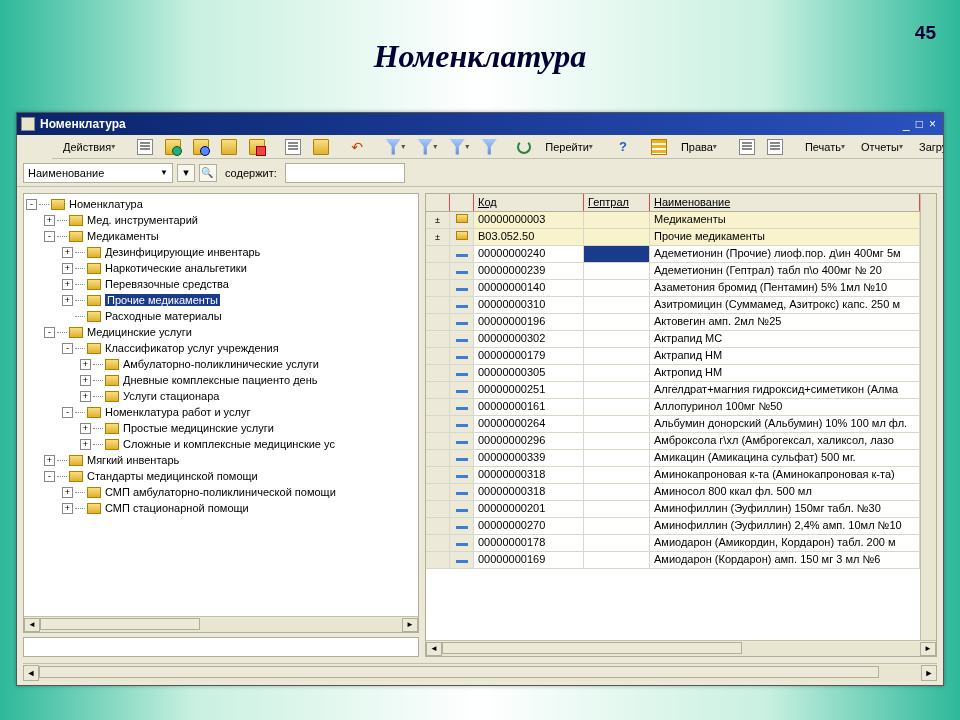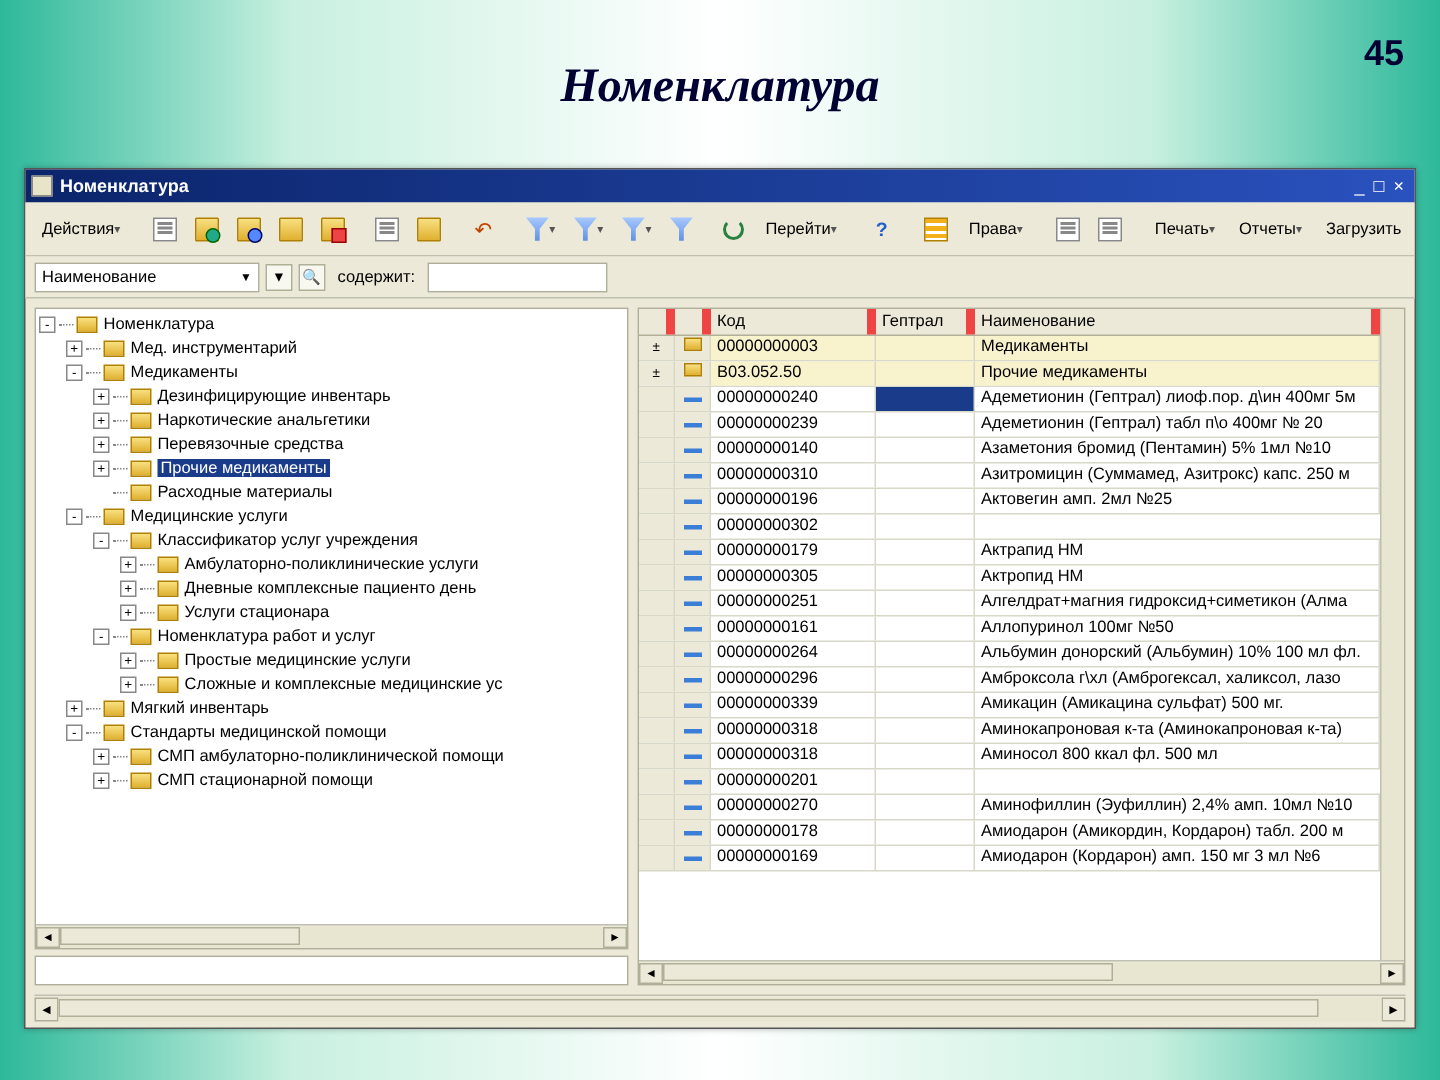--- a/index.html
+++ b/index.html
@@ -9,21 +9,21 @@
     background: linear-gradient(to right, #2db89a 0%, #c8f0e0 20%, #ffffff 50%, #c8f0e0 80%, #2db89a 100%);
     width: 960px;
     height: 720px;
     position: relative;
     overflow: hidden;
   }
   .page-no {
     position: absolute;
     top: 22px;
     right: 24px;
-    font-size: 24px;
+    font-size: 19px;
     font-weight: bold;
     color: #000033;
   }
   .page-title {
     text-align: center;
     font-family: "Times New Roman", serif;
     font-style: italic;
     font-size: 32px;
     font-weight: bold;
     color: #000033;
@@ -60,27 +60,28 @@
   .titlebar .win-btn {
     color: #fff;
     font-family: Arial, sans-serif;
     font-size: 12px;
     padding: 0 3px;
     cursor: pointer;
   }
   .toolbar {
     background: #ECE9D8;
     border-bottom: 1px solid #c0c0b0;
-    height: 36px;
+    height: 24px;
     display: flex;
     align-items: center;
     padding: 0 4px;
     gap: 2px;
     overflow: hidden;
     white-space: nowrap;
+    margin-left: 35px;
   }
   .tb-btn {
     height: 22px;
     padding: 0 4px;
     display: inline-flex;
     align-items: center;
     border: 1px solid transparent;
     cursor: pointer;
     font-size: 11px;
     color: #000;
@@ -189,22 +190,23 @@
   .extra-input { height:20px; margin:4px 0 0 0; background:#fff; border:1px solid #b0b098; }
 
   .grid-head {
     display: flex;
     background: #ECE9D8;
     border-bottom: 1px solid #b0b098;
     height: 18px;
     font-size: 11px;
   }
   .grid-head .h {
-    border-right: 6px solid #ef4444;
+    border-right: 1px solid #ef4444;
     padding: 2px 4px;
+    text-decoration: underline;
   }
   .col-mark { width: 24px; }
   .col-fld  { width: 24px; }
   .col-code { width: 110px; }
   .col-art  { width: 66px; }
   .col-name { flex: 1; }
 
   .grid-body { flex:1; overflow:hidden; font-size:11px; }
   .grid-row {
     display:flex; height:17px; border-bottom:1px solid #d8d8c8;
@@ -528,21 +530,21 @@
                 <div class="c col-fld"><span class="mini-folder"></span></div>
                 <div class="c col-code">В03.052.50</div>
                 <div class="c col-art" style=""></div>
                 <div class="c col-name">Прочие медикаменты</div>
               </div>
               <div class="grid-row">
                 <div class="c col-mark"></div>
                 <div class="c col-fld"><span class="mini-item"></span></div>
                 <div class="c col-code">00000000240</div>
                 <div class="c col-art" style="background:#1a3a8a;"></div>
-                <div class="c col-name">Адеметионин (Гептрал) лиоф.пор. д\ин 400мг 5м</div>
+                <div class="c col-name">Адеметионин (Прочие) лиоф.пор. д\ин 400мг 5м</div>
               </div>
               <div class="grid-row">
                 <div class="c col-mark"></div>
                 <div class="c col-fld"><span class="mini-item"></span></div>
                 <div class="c col-code">00000000239</div>
                 <div class="c col-art" style=""></div>
                 <div class="c col-name">Адеметионин (Гептрал) табл п\о 400мг № 20</div>
               </div>
               <div class="grid-row">
                 <div class="c col-mark"></div>
@@ -563,20 +565,21 @@
                 <div class="c col-fld"><span class="mini-item"></span></div>
                 <div class="c col-code">00000000196</div>
                 <div class="c col-art" style=""></div>
                 <div class="c col-name">Актовегин амп. 2мл №25</div>
               </div>
               <div class="grid-row">
                 <div class="c col-mark"></div>
                 <div class="c col-fld"><span class="mini-item"></span></div>
                 <div class="c col-code">00000000302</div>
                 <div class="c col-art" style=""></div>
+                <div class="c col-name">Актрапид МС</div>
               </div>
               <div class="grid-row">
                 <div class="c col-mark"></div>
                 <div class="c col-fld"><span class="mini-item"></span></div>
                 <div class="c col-code">00000000179</div>
                 <div class="c col-art" style=""></div>
                 <div class="c col-name">Актрапид НМ</div>
               </div>
               <div class="grid-row">
                 <div class="c col-mark"></div>
@@ -632,20 +635,21 @@
                 <div class="c col-fld"><span class="mini-item"></span></div>
                 <div class="c col-code">00000000318</div>
                 <div class="c col-art" style=""></div>
                 <div class="c col-name">Аминосол 800 ккал фл. 500 мл</div>
               </div>
               <div class="grid-row">
                 <div class="c col-mark"></div>
                 <div class="c col-fld"><span class="mini-item"></span></div>
                 <div class="c col-code">00000000201</div>
                 <div class="c col-art" style=""></div>
+                <div class="c col-name">Аминофиллин (Эуфиллин) 150мг табл. №30</div>
               </div>
               <div class="grid-row">
                 <div class="c col-mark"></div>
                 <div class="c col-fld"><span class="mini-item"></span></div>
                 <div class="c col-code">00000000270</div>
                 <div class="c col-art" style=""></div>
                 <div class="c col-name">Аминофиллин (Эуфиллин) 2,4% амп. 10мл №10</div>
               </div>
               <div class="grid-row">
                 <div class="c col-mark"></div>

